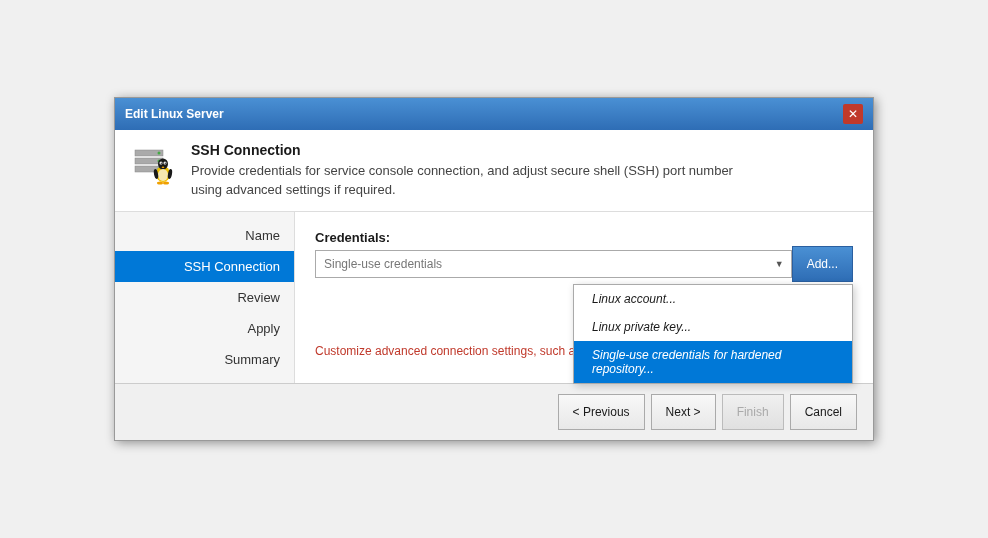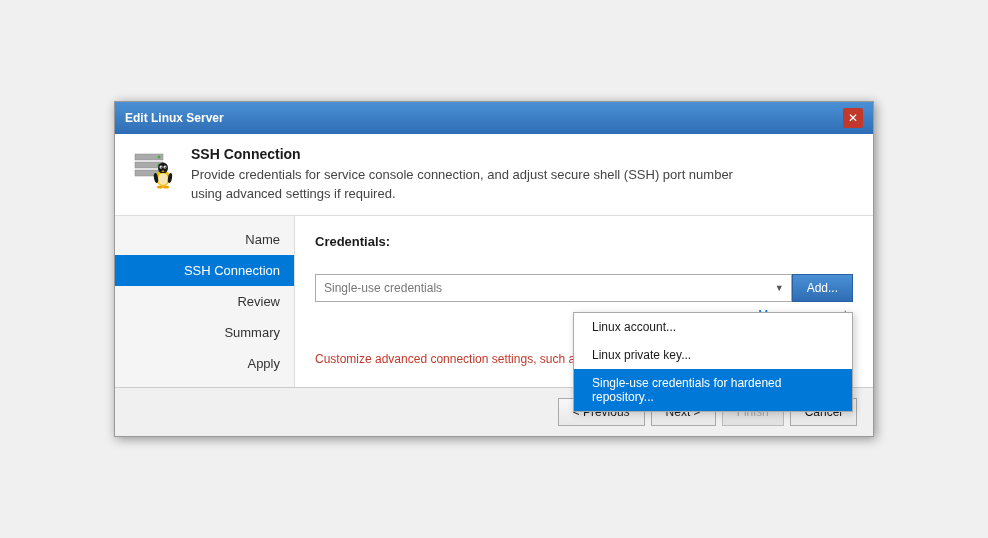--- a/index.html
+++ b/index.html
@@ -123,21 +123,21 @@
     .main-content {
       flex: 1;
       padding: 18px 20px;
       background: white;
       position: relative;
     }
 
     .credentials-label {
       font-size: 13px;
       font-weight: 600;
-      margin-bottom: 25px;
+      margin-bottom: 1px;
       color: #1a1a1a;
     }
 
     .credentials-row {
       display: flex;
       align-items: center;
       margin-bottom: 6px;
     }
 
     .credentials-select-wrapper {
@@ -163,21 +163,21 @@
       position: absolute;
       right: 8px;
       top: 50%;
       transform: translateY(-50%);
       font-size: 9px;
       color: #555;
       pointer-events: none;
     }
 
     .btn {
-      height: 28px;
+      height: 36px;
       padding: 0 14px;
       border: 1px solid #aaa;
       background: linear-gradient(to bottom, #f8f8f8, #e8e8e8);
       font-size: 12px;
       cursor: pointer;
       color: #1a1a1a;
       white-space: nowrap;
     }
 
     .btn-primary {
@@ -237,20 +237,21 @@
       box-shadow: 2px 2px 8px rgba(0,0,0,0.2);
       z-index: 100;
       min-width: 280px;
     }
 
     .dropdown-item {
       padding: 7px 18px;
       font-size: 12px;
       color: #1a1a1a;
       cursor: pointer;
+      font-style: italic;
     }
 
     .dropdown-item.highlighted {
       background: #0078d7;
       color: white;
     }
 
     .add-btn-wrapper {
       position: relative;
     }
@@ -312,24 +313,24 @@
       <div class="sidebar-item">
         <span>Name</span>
       </div>
       <div class="sidebar-item active">
         <span>SSH Connection</span>
       </div>
       <div class="sidebar-item">
         <span>Review</span>
       </div>
       <div class="sidebar-item">
+        <span>Apply</span>
+      </div>
+      <div class="sidebar-item">
         <span>Summary</span>
-      </div>
-      <div class="sidebar-item">
-        <span>Apply</span>
       </div>
     </div>
 
     <div class="main-content">
       <div class="credentials-label">Credentials:</div>
       <div class="credentials-row">
         <div class="credentials-select-wrapper">
           <select>
             <option value="">Single-use credentials</option>
           </select>

